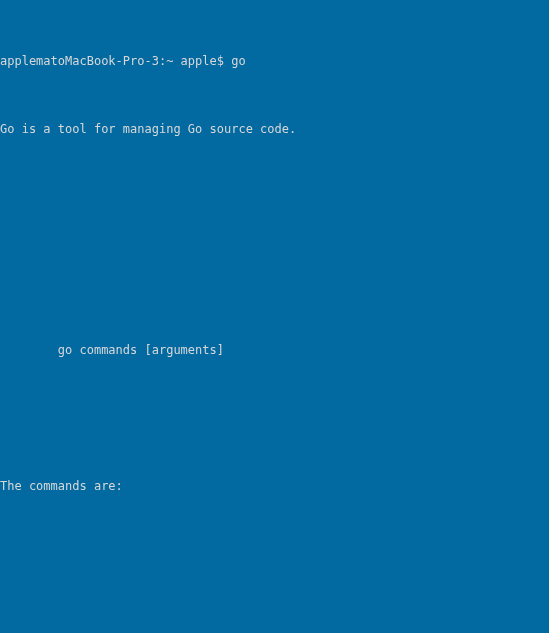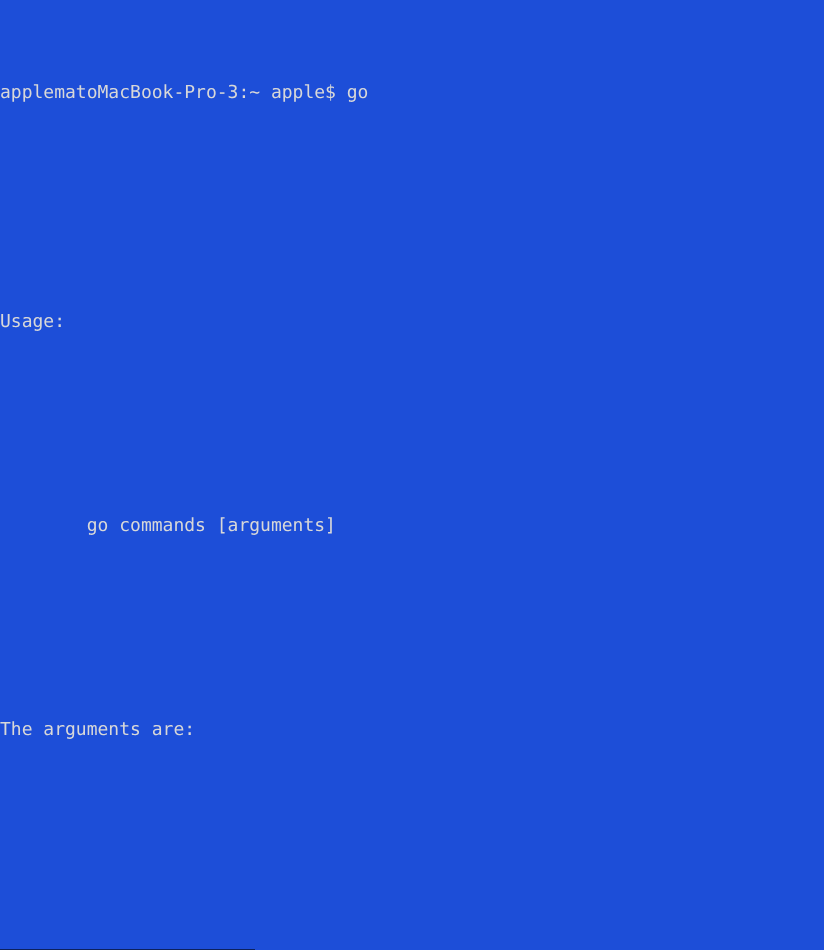--- a/index.html
+++ b/index.html
@@ -9,21 +9,21 @@
     background: #000000;
   }
   body {
     width: 549px;
     height: 633px;
     overflow: hidden;
   }
   #terminal {
     width: 549px;
     height: 633px;
-    background: #1d4ed8;
+    background: #0369a1;
     color: #d8d8d8;
     font-family: "DejaVu Sans Mono", "Liberation Mono", monospace;
     font-size: 12px;
     line-height: 17px;
     letter-spacing: 0px;
     padding: 2px 0 0 0;
     box-sizing: border-box;
     overflow: hidden;
     white-space: pre;
     -webkit-font-smoothing: antialiased;
@@ -38,32 +38,32 @@
     display: block;
   }
 </style>
 </head>
 <body>
 
 <div id="terminal">
 
   <span class="line">applematoMacBook-Pro-3:~ apple$ go</span>
 
+  <span class="line">Go is a tool for managing Go source code.</span>
 
   <span class="blank"></span>
 
-  <span class="line">Usage:</span>
 
   <span class="blank"></span>
 
   <span class="line">        go commands [arguments]</span>
 
   <span class="blank"></span>
 
-  <span class="line">The arguments are:</span>
+  <span class="line">The commands are:</span>
 
   <span class="blank"></span>
 
   
 
   
 
   
 
   

